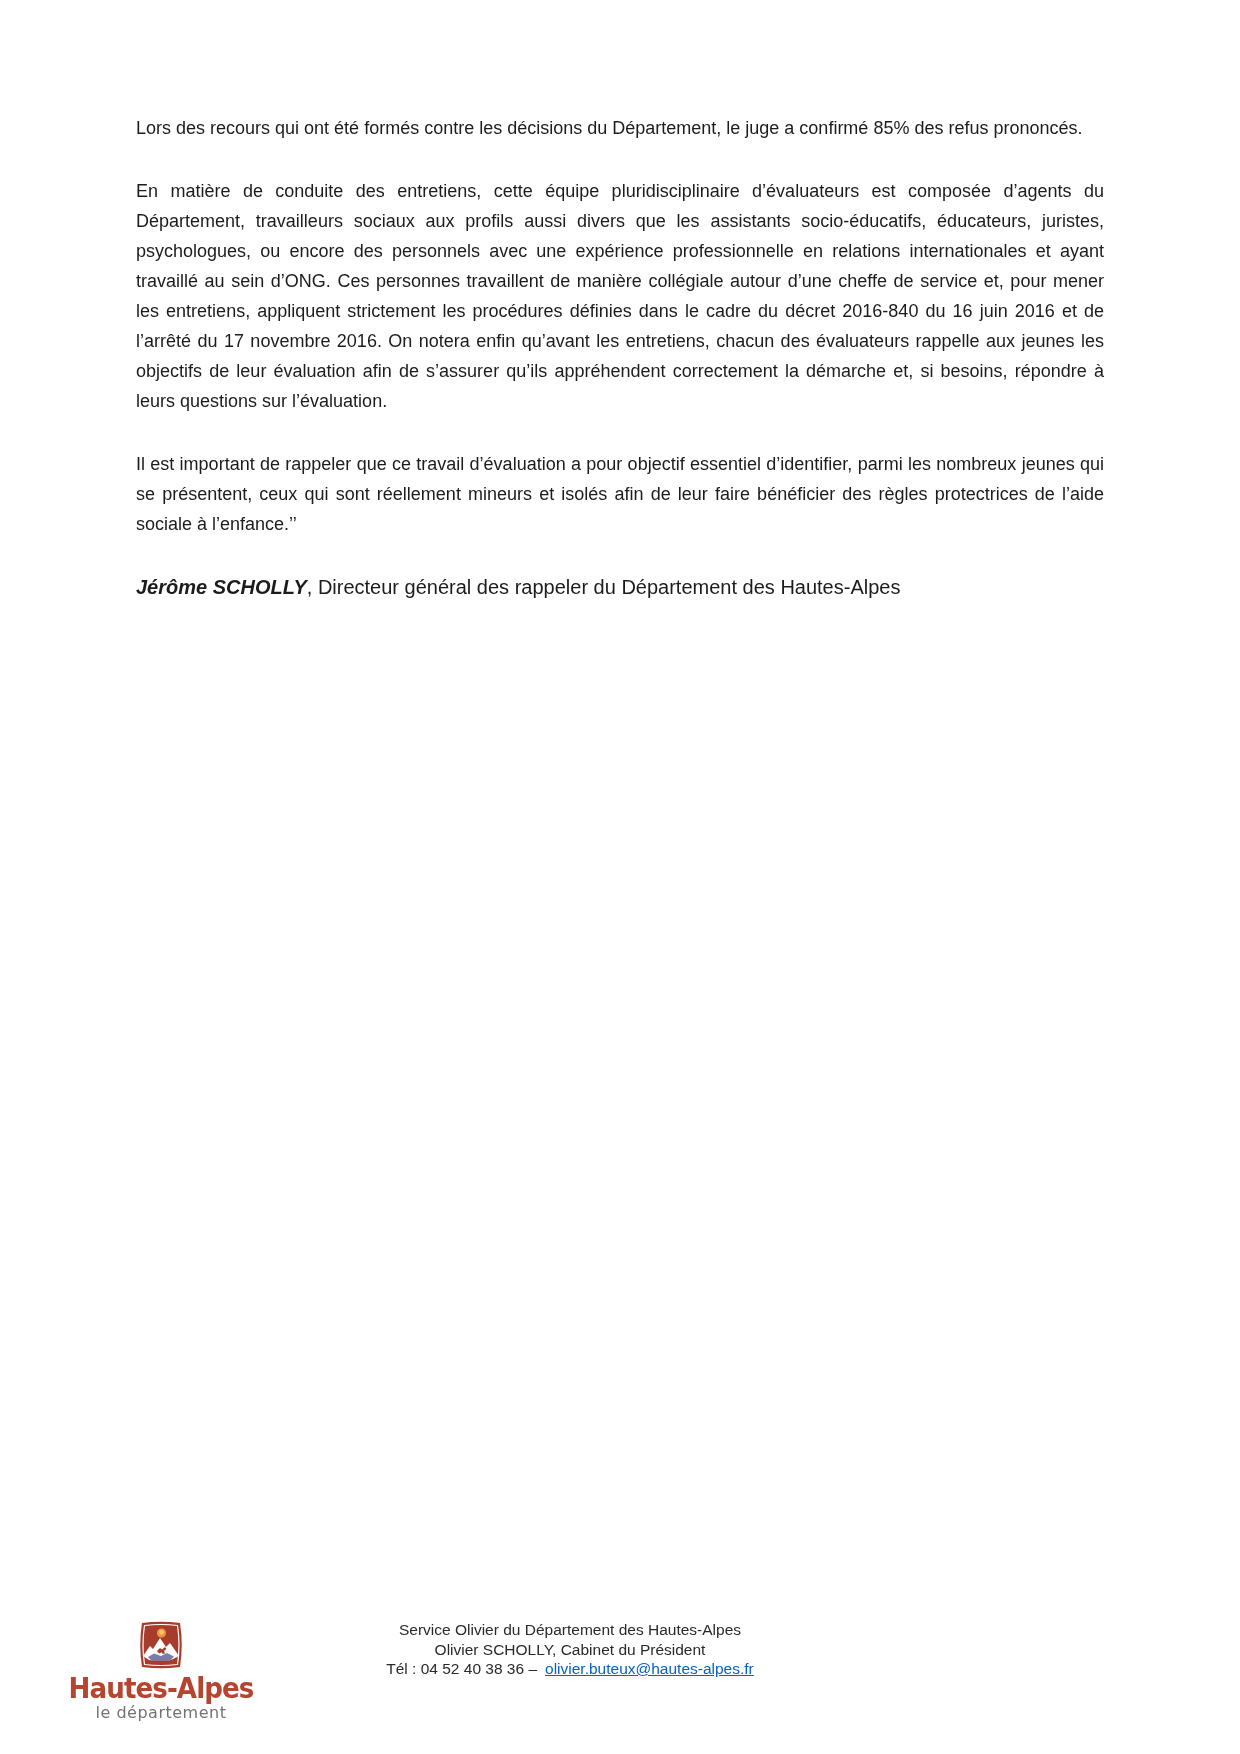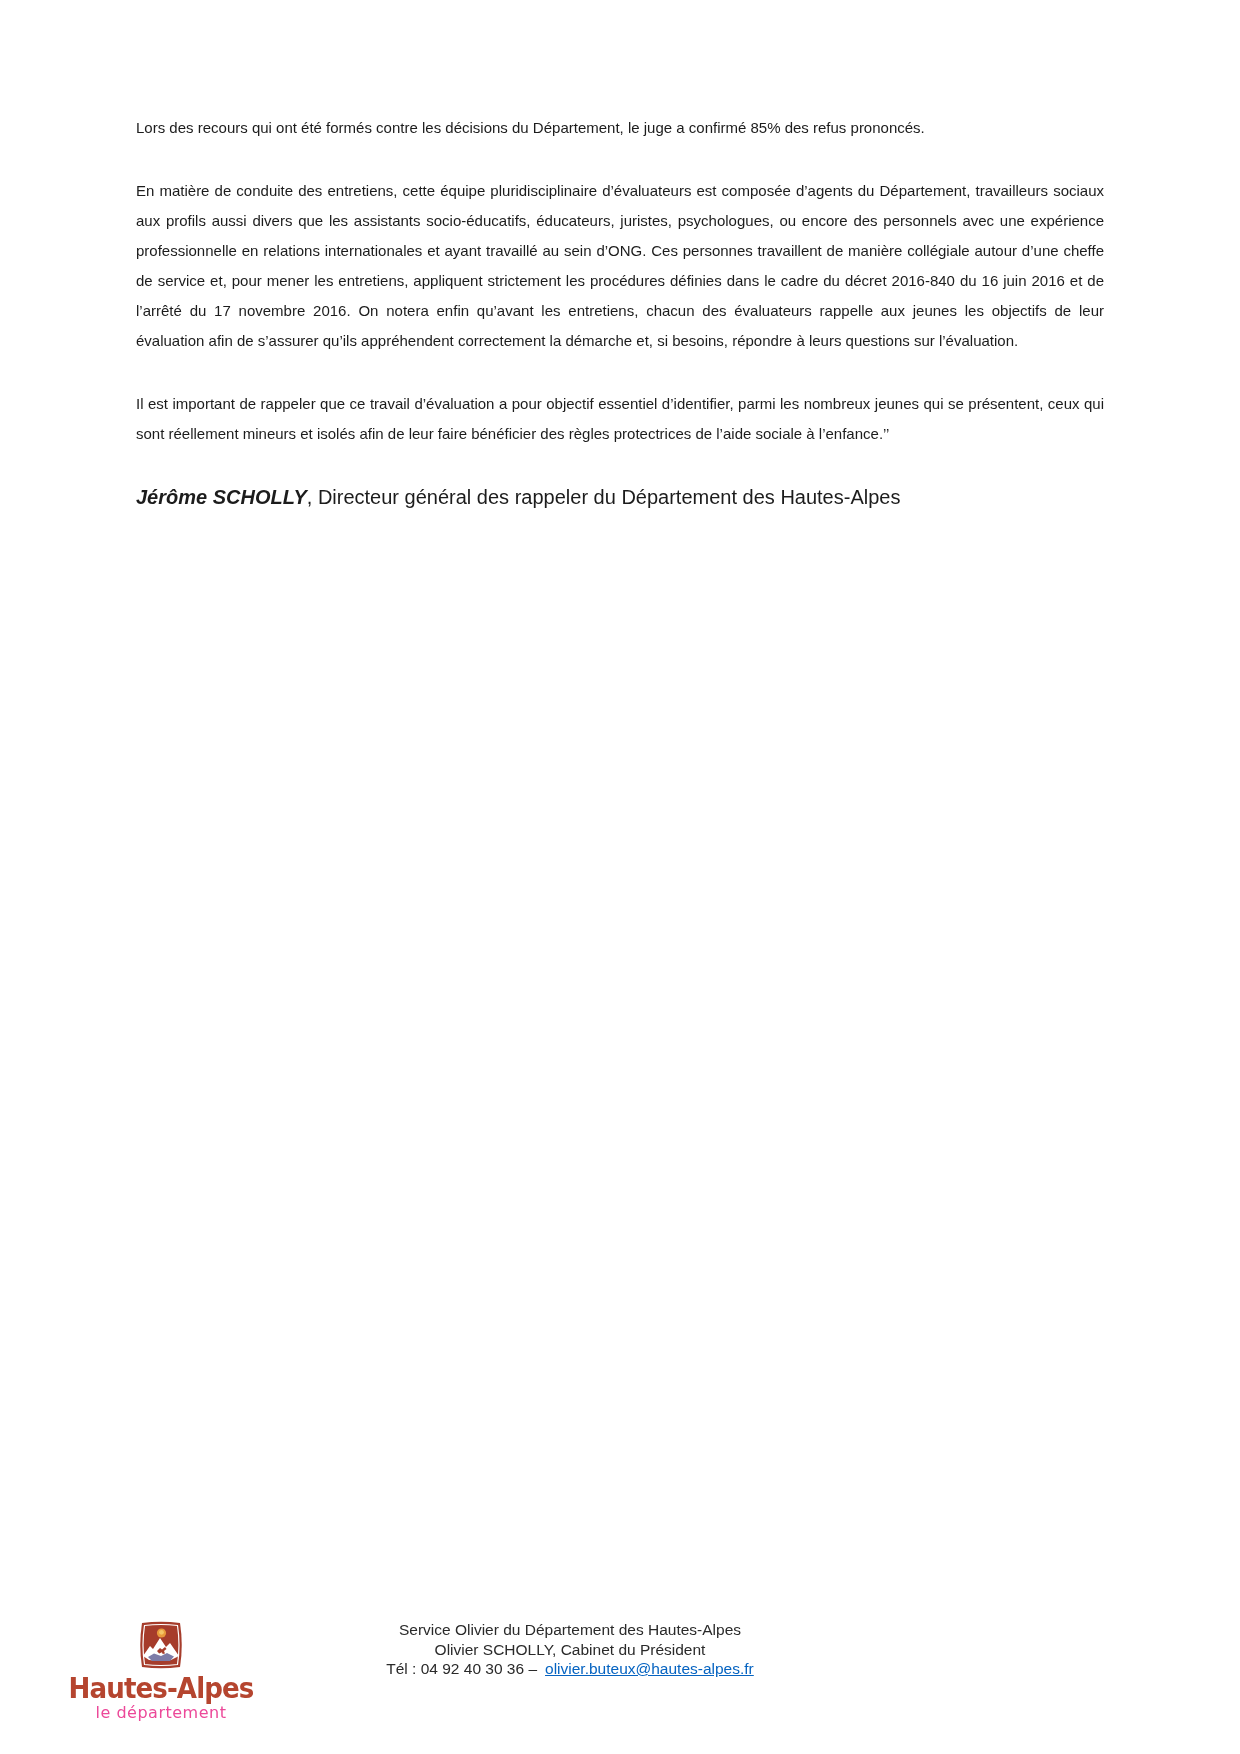--- a/index.html
+++ b/index.html
@@ -17,21 +17,21 @@
     color: #1c1c1c;
   }
   .doc-content {
     position: absolute;
     left: 136px;
     top: 113px;
     width: 968px;
   }
   .para {
     margin: 0 0 33px 0;
-    font-size: 15px;
+    font-size: 18px;
     line-height: 30px;
     text-align: justify;
     color: #1c1c1c;
   }
   .signature {
     margin: 0;
     font-size: 20px;
     line-height: 30px;
     color: #1c1c1c;
   }
@@ -74,39 +74,39 @@
     letter-spacing: -1px;
     color: #B5452F;
     transform: scaleX(0.9);
   }
   .logo-subtitle {
     margin-top: 0px;
     font-family: "DejaVu Sans", sans-serif;
     font-size: 16px;
     line-height: 18px;
     letter-spacing: 0.5px;
-    color: #ec4899;
+    color: #737373;
   }
 </style>
 </head>
 <body>
 
 <div class="page">
 
   <div class="doc-content">
     <p class="para">Lors des recours qui ont été formés contre les décisions du Département, le juge a confirmé 85% des refus prononcés.</p>
     <p class="para">En matière de conduite des entretiens, cette équipe pluridisciplinaire d’évaluateurs est composée d’agents du Département, travailleurs sociaux aux profils aussi divers que les assistants socio-éducatifs, éducateurs, juristes, psychologues, ou encore des personnels avec une expérience professionnelle en relations internationales et ayant travaillé au sein d’ONG. Ces personnes travaillent de manière collégiale autour d’une cheffe de service et, pour mener les entretiens, appliquent strictement les procédures définies dans le cadre du décret 2016-840 du 16 juin 2016 et de l’arrêté du 17 novembre 2016. On notera enfin qu’avant les entretiens, chacun des évaluateurs rappelle aux jeunes les objectifs de leur évaluation afin de s’assurer qu’ils appréhendent correctement la démarche et, si besoins, répondre à leurs questions sur l’évaluation.</p>
     <p class="para">Il est important de rappeler que ce travail d’évaluation a pour objectif essentiel d’identifier, parmi les nombreux jeunes qui se présentent, ceux qui sont réellement mineurs et isolés afin de leur faire bénéficier des règles protectrices de l’aide sociale à l’enfance.’’</p>
     <p class="signature"><span class="sig-name">Jérôme SCHOLLY</span><span>, Directeur général des rappeler du Département des Hautes-Alpes</span></p>
   </div>
 
   <div class="page-footer">
     <div>Service Olivier du Département des Hautes-Alpes</div>
     <div>Olivier SCHOLLY, Cabinet du Président</div>
-    <div><span>Tél : 04 92 40 30 36 –</span><a class="email-link" href="#">olivier.buteux@hautes-alpes.fr</a></div>
+    <div><span>Tél : 04 52 40 38 36 –</span><a class="email-link" href="#">olivier.buteux@hautes-alpes.fr</a></div>
   </div>
 
   <div class="logo">
     <svg width="48" height="50" viewBox="0 0 48 50">
       <path d="M5,3 Q24,0.5 43,3 Q46.5,25 43,47 Q24,49.5 5,47 Q1.5,25 5,3 Z" fill="#A63C2B"></path>
       <path d="M7.5,5.5 Q24,3.5 40.5,5.5 Q43.5,25 40.5,44.5 Q24,46.5 7.5,44.5 Q4.5,25 7.5,5.5 Z" fill="none" stroke="#FFFFFF" stroke-width="1.2"></path>
       <circle cx="24.5" cy="13" r="4.6" fill="#E8993B"></circle>
       <circle cx="24.5" cy="12.3" r="2.4" fill="#F4C566"></circle>
       <polygon points="6,36 13,26 16,29 23,18 29,27 33,23 42,36 34,40 22,41 12,40" fill="#FFFFFF"></polygon>
       <polygon points="11,37 17,33.5 24,36 30,33 37,36.5 33,41 15,41" fill="#7D7CA8"></polygon>

